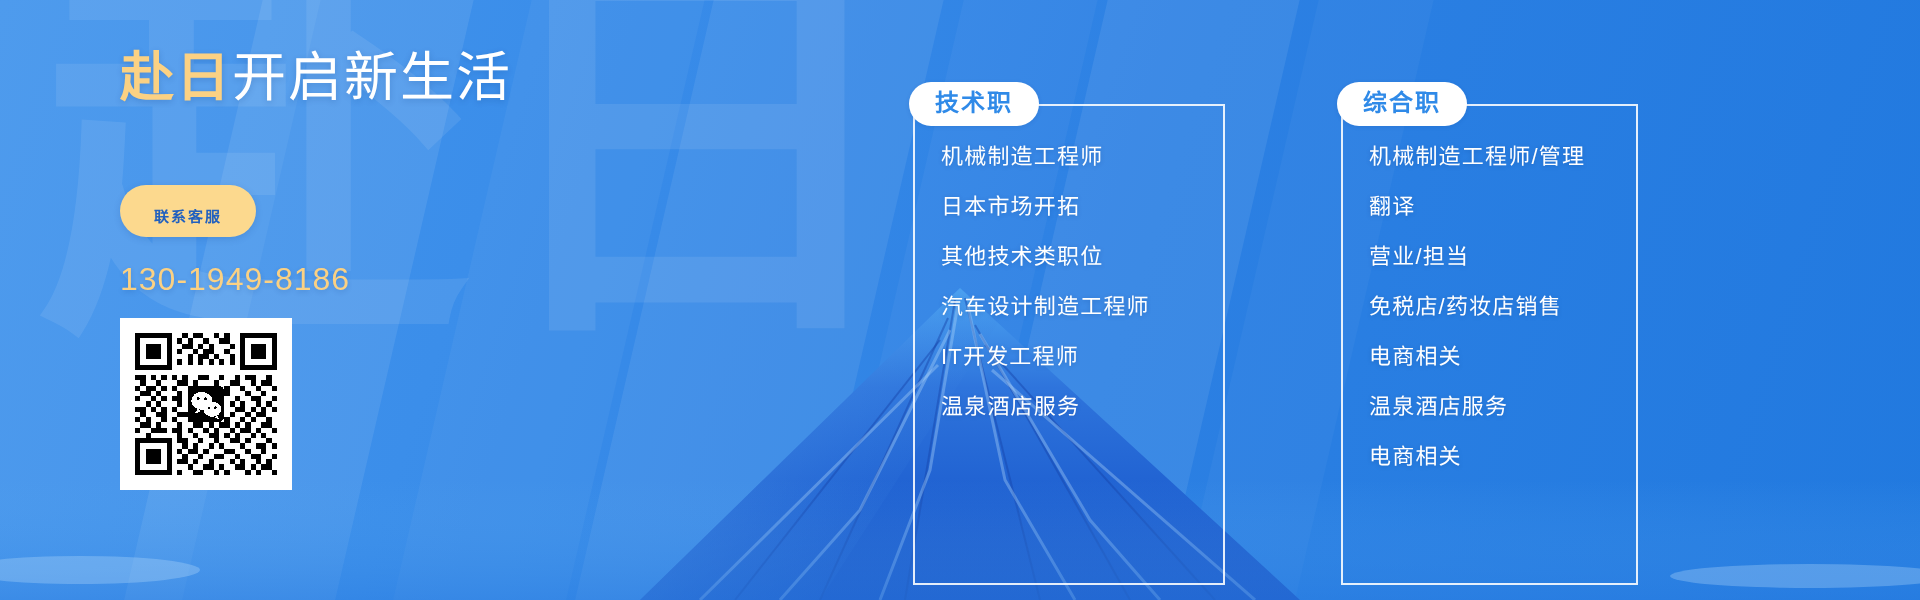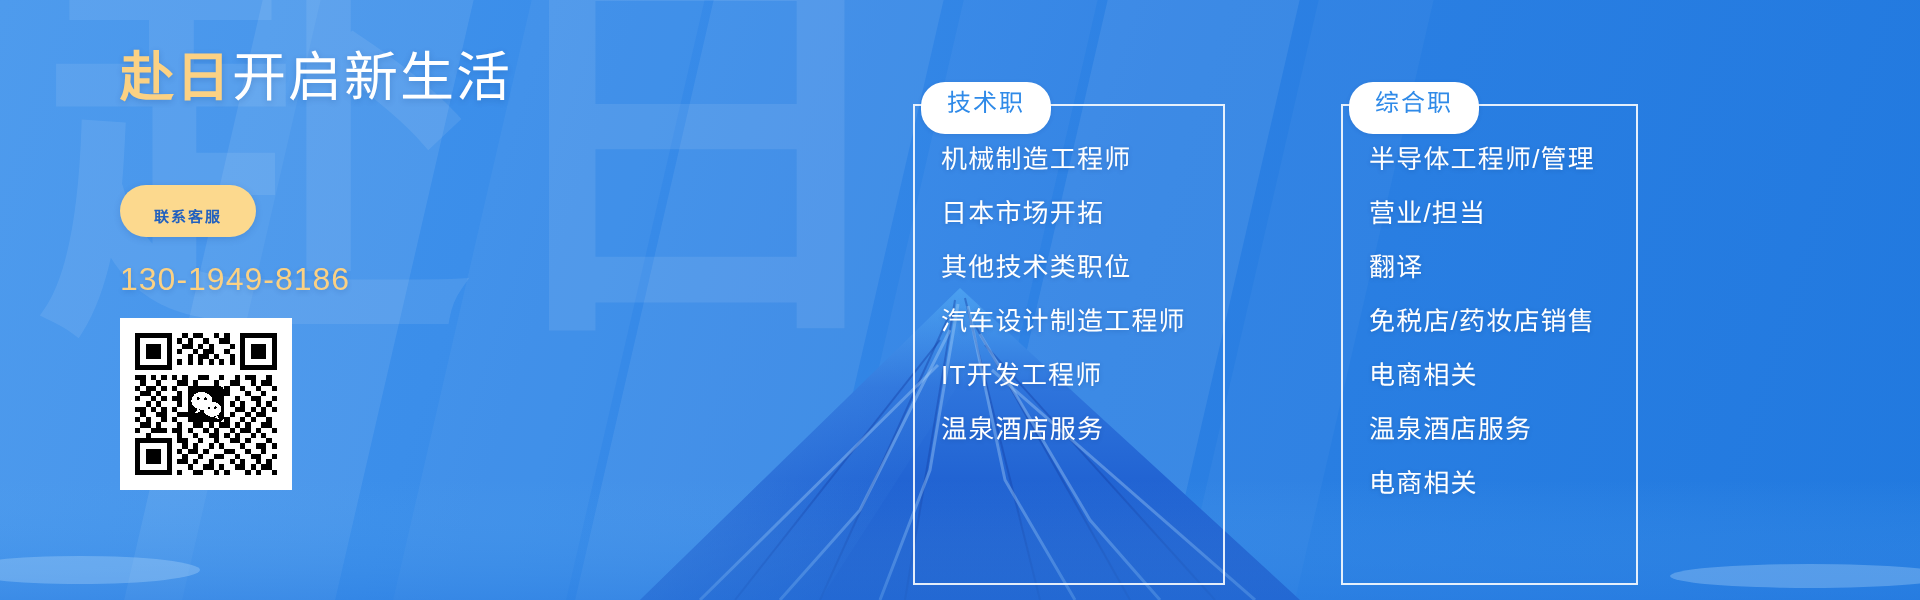--- a/index.html
+++ b/index.html
@@ -79,33 +79,33 @@
 
   .job-col{ position:absolute; top:82px; }
   .job-col.tech{ left:0;   width:320px; }
   .job-col.general{ left:428px; width:305px; }
 
   .job-box{
     position:absolute; top:22px; left:8px; right:0; height:481px;
     border:2px solid rgba(255,255,255,0.88);
   }
   .job-label{
-    position:absolute; left:16px; top:0; z-index:3;
+    position:absolute; left:4px; top:0; z-index:3;
     background:#FFFFFF; color:#2F8AE8;
-    font-size:24px; font-weight:400; letter-spacing:2px;
-    padding:9px 26px 19px; border-radius:24px; line-height:1;
+    font-size:24px; font-weight:700; letter-spacing:2px;
+    padding:9px 26px 11px; border-radius:24px; line-height:1;
     cursor:pointer; white-space:nowrap;
     box-shadow:0 1px 4px rgba(10,50,120,0.12);
   }
   .job-list{
     position:relative; z-index:2; list-style:none;
     margin:64px 0 0 36px;
   }
   .job-list li{
-    color:#FFFFFF; font-size:26px; letter-spacing:1.2px;
+    color:#FFFFFF; font-size:22px; letter-spacing:1.2px;
     line-height:1; margin-bottom:28px; white-space:nowrap;
     text-shadow:0 1px 4px rgba(10,50,120,0.25);
     cursor:pointer;
   }
   .job-list li:last-child{ margin-bottom:0; }
 </style>
 </head>
 <body>
 
 <div class="banner">
@@ -402,23 +402,23 @@
         <li>汽车设计制造工程师</li>
         <li>IT开发工程师</li>
         <li>温泉酒店服务</li>
       </ul>
     </div>
 
     <div class="job-col general">
       <div class="job-box"></div>
       <div class="job-label">综合职</div>
       <ul class="job-list">
-        <li>半导体工程师/管理</li>
+        <li>机械制造工程师/管理</li>
+        <li>翻译</li>
         <li>营业/担当</li>
-        <li>翻译</li>
         <li>免税店/药妆店销售</li>
         <li>电商相关</li>
         <li>温泉酒店服务</li>
         <li>电商相关</li>
       </ul>
     </div>
 
   </div>
 </div>
 

